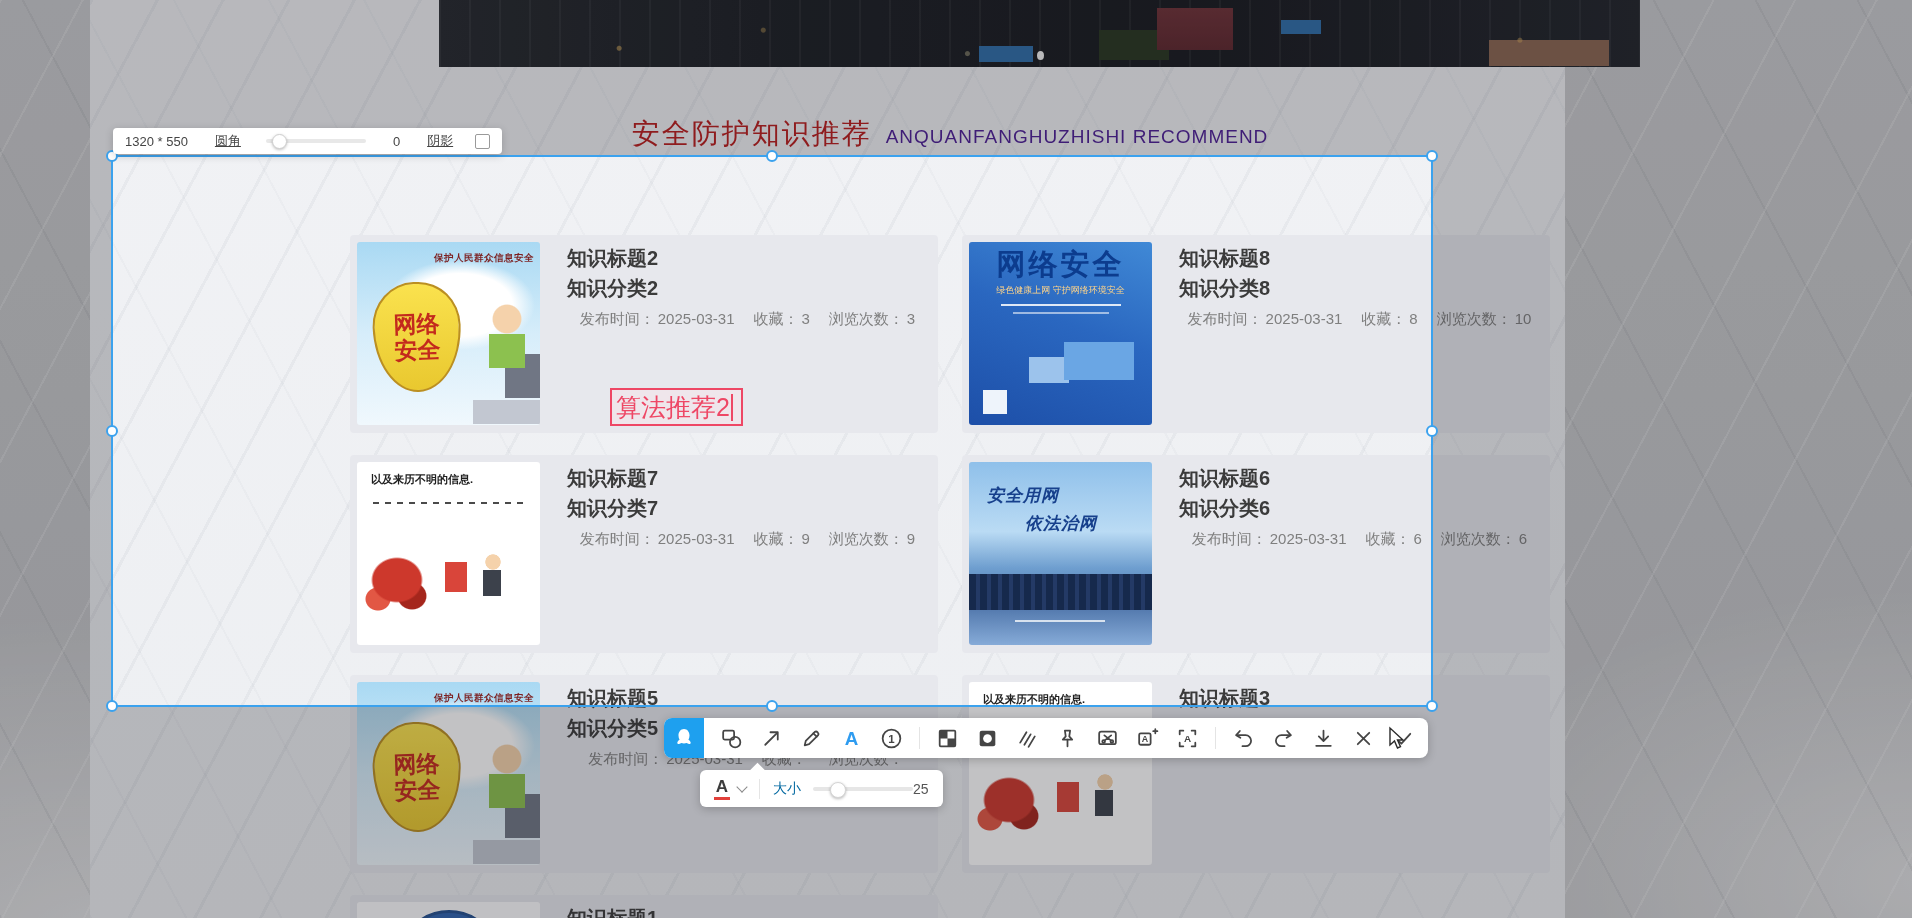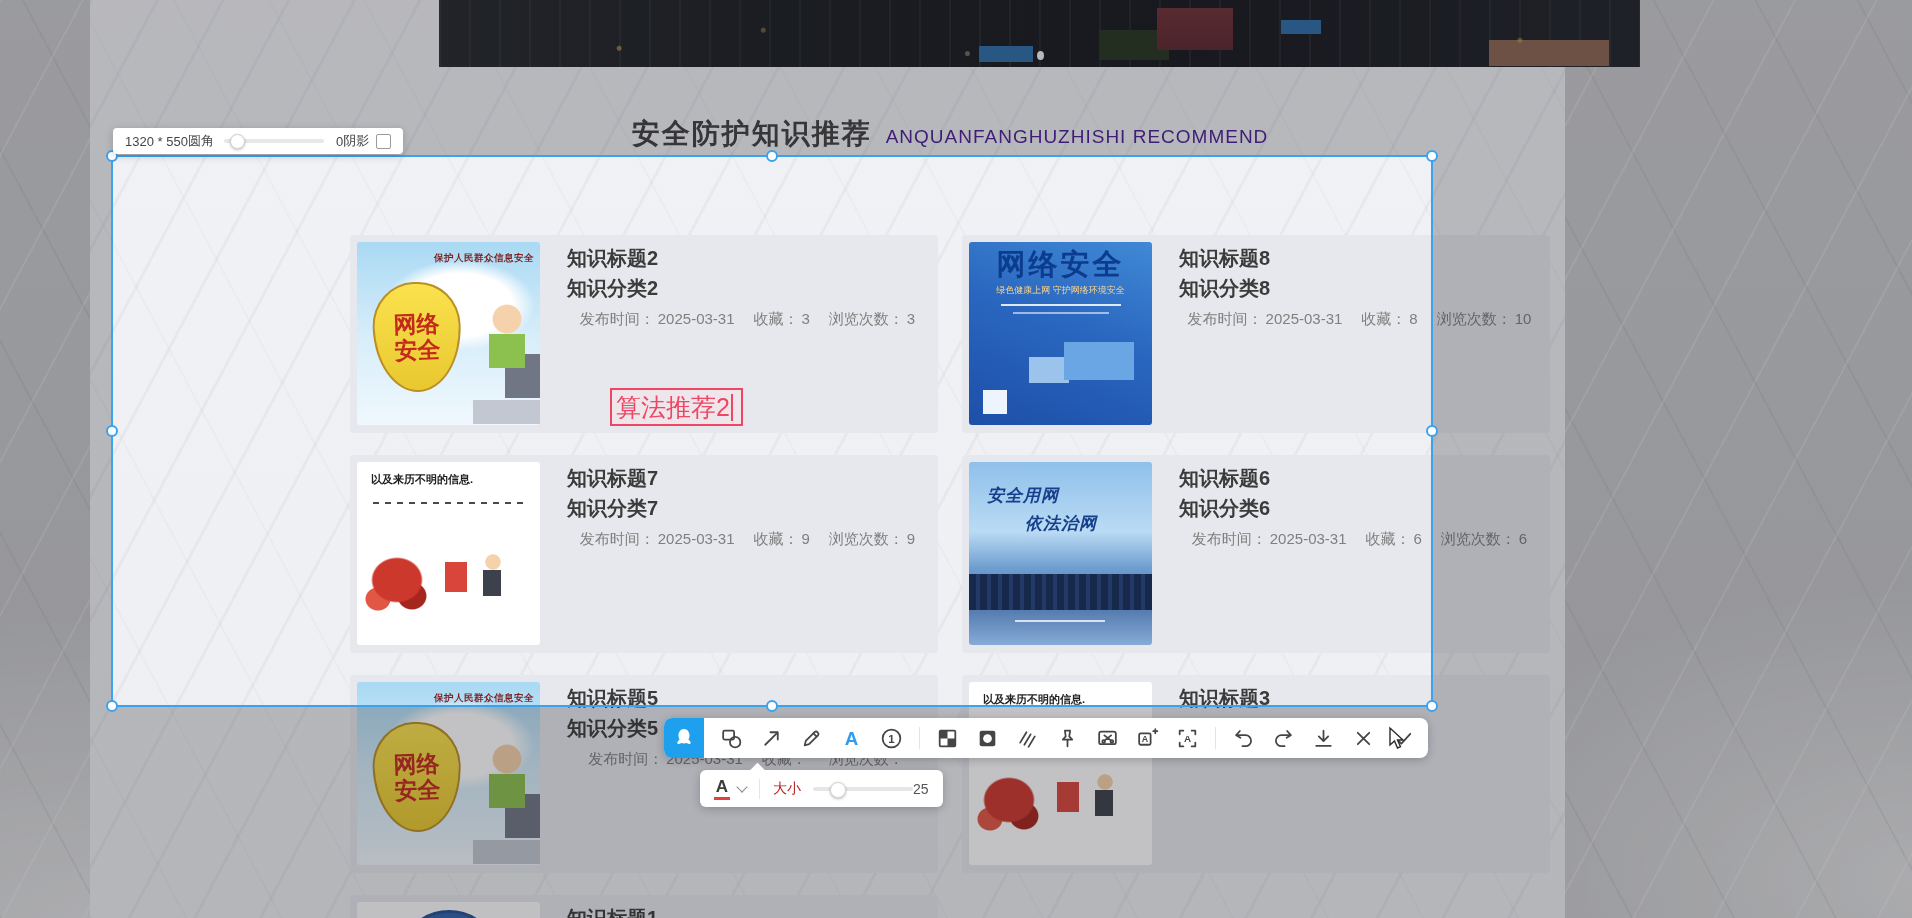--- a/index.html
+++ b/index.html
@@ -42,21 +42,21 @@
       linear-gradient(#8a6450,#8a6450),
       repeating-linear-gradient(90deg, rgba(255,255,255,.05) 0 2px, transparent 2px 30px),
       linear-gradient(90deg,#24272c 0%,#1a1d22 30%,#16181d 62%,#202329 100%);
     background-repeat:no-repeat;
     background-size:100% 100%,100% 100%,100% 100%,100% 100%,76px 42px,54px 16px,40px 14px,70px 30px,120px 26px,100% 100%,100% 100%;
     background-position:0 0,0 0,0 0,0 0,718px 8px,540px 46px,842px 20px,660px 30px,1050px 40px,0 0,0 0;
   }
   .banner-dot{position:absolute;left:598px;bottom:7px;width:7px;height:9px;border-radius:50%;background:#f2f2f2;}
   
   .header-row{position:absolute;left:350px;top:115px;width:1200px;text-align:center;white-space:nowrap;}
-  .header-row .t{font-size:28px;color:#404040;font-weight:700;letter-spacing:2px;}
+  .header-row .t{font-size:28px;color:#b91c1c;font-weight:400;letter-spacing:2px;}
   .header-row .s{font-size:19px;color:#4c1d95;margin-left:14px;letter-spacing:1px;}
   
   .grid{
     position:absolute;left:350px;top:235px;
     display:grid;grid-template-columns:588px 588px;gap:22px 24px;
   }
   .card{position:relative;width:588px;height:198px;background:#e7e8ed;border-radius:4px;}
   .ill{position:absolute;left:7px;top:7px;width:183px;height:183px;border-radius:3px;overflow:hidden;background-repeat:no-repeat;}
   .ill::before{content:attr(data-cap);position:absolute;z-index:2;}
   .ill::after{content:attr(data-lab);position:absolute;z-index:2;}
@@ -144,23 +144,23 @@
   .ov-left{left:0;top:156px;width:112px;height:550px;}
   .ov-right{left:1432px;top:156px;width:480px;height:550px;}
   .ov-bottom{left:0;top:706px;width:1912px;height:212px;}
   
   .sel{position:absolute;left:111px;top:155px;width:1322px;height:552px;border:2px solid #3ba2ee;box-sizing:border-box;z-index:6;background:transparent;}
   .handle{position:absolute;width:8px;height:8px;border-radius:50%;background:#fff;border:2px solid #3ba2ee;z-index:7;}
   
   .size-pill{
     position:absolute;left:113px;top:128px;height:26px;z-index:8;
     background:#fff;border-radius:4px;box-shadow:0 2px 8px rgba(0,0,0,.18);
-    display:flex;align-items:center;padding:0 12px;font-size:13px;color:#454545;white-space:nowrap;
-  }
-  .size-pill .lbl{margin-left:0;}
+    display:flex;align-items:center;padding:0 12px;font-size:13px;color:#454545;white-space:nowrap;gap:15px;
+  }
+  .size-pill .lbl{margin-left:12px;text-decoration:underline;}
   .mini-track{position:relative;width:100px;height:4px;border-radius:2px;background:#e8e8e8;margin-left:10px;}
   .mini-handle{position:absolute;left:6px;top:-5px;width:13px;height:13px;border-radius:50%;background:#fff;border:1px solid #cfcfcf;box-shadow:0 1px 3px rgba(0,0,0,.25);}
   .size-pill .val{margin-left:12px;}
   .chk{width:13px;height:13px;border:1.5px solid #9a9a9a;border-radius:2px;background:#fff;margin-left:7px;}
   
   .annot{
     position:absolute;left:610px;top:388px;width:133px;height:38px;z-index:8;box-sizing:border-box;
     border:2px solid #ee4765;background:rgba(255,226,233,.35);
     display:flex;align-items:center;padding:0 4px;
     color:#ee4765;font-size:25px;line-height:1;white-space:nowrap;
@@ -181,21 +181,21 @@
     position:absolute;left:700px;top:770px;height:37px;z-index:9;
     background:#fff;border-radius:6px;box-shadow:0 2px 10px rgba(0,0,0,.22);
     display:flex;align-items:center;padding:0 14px;
   }
   .subbar::before{content:"";position:absolute;left:52px;top:-5px;width:11px;height:11px;background:#fff;transform:rotate(45deg);}
   .color-a{display:flex;flex-direction:column;align-items:center;line-height:1;cursor:pointer;}
   .color-a .a{font-size:17px;font-weight:700;color:#3c3c3c;}
   .color-a .bar{width:16px;height:3px;background:#e2403a;margin-top:2px;}
   .chev{width:7px;height:7px;border-right:1.6px solid #8a8a8a;border-bottom:1.6px solid #8a8a8a;transform:rotate(45deg);margin:0 0 3px 8px;}
   .sub-div{width:1px;height:20px;background:#e5e5e5;margin:0 13px;}
-  .sz-lbl{font-size:14px;color:#b91c1c;margin-right:12px;}
+  .sz-lbl{font-size:14px;color:#0369a1;margin-right:12px;}
   .sz-track{position:relative;width:100px;height:4px;border-radius:2px;background:#e6e6e6;}
   .sz-handle{position:absolute;left:17px;top:-5px;width:14px;height:14px;border-radius:50%;background:#fff;border:1px solid #d5d5d5;box-shadow:0 1px 3px rgba(0,0,0,.28);}
   .sz-val{font-size:14px;color:#555;margin-left:0;text-align:center;}
   
   .cursor{position:absolute;left:1386px;top:726px;z-index:20;}
 </style>
 </head>
 <body>
 
 <div class="backdrop"></div>

